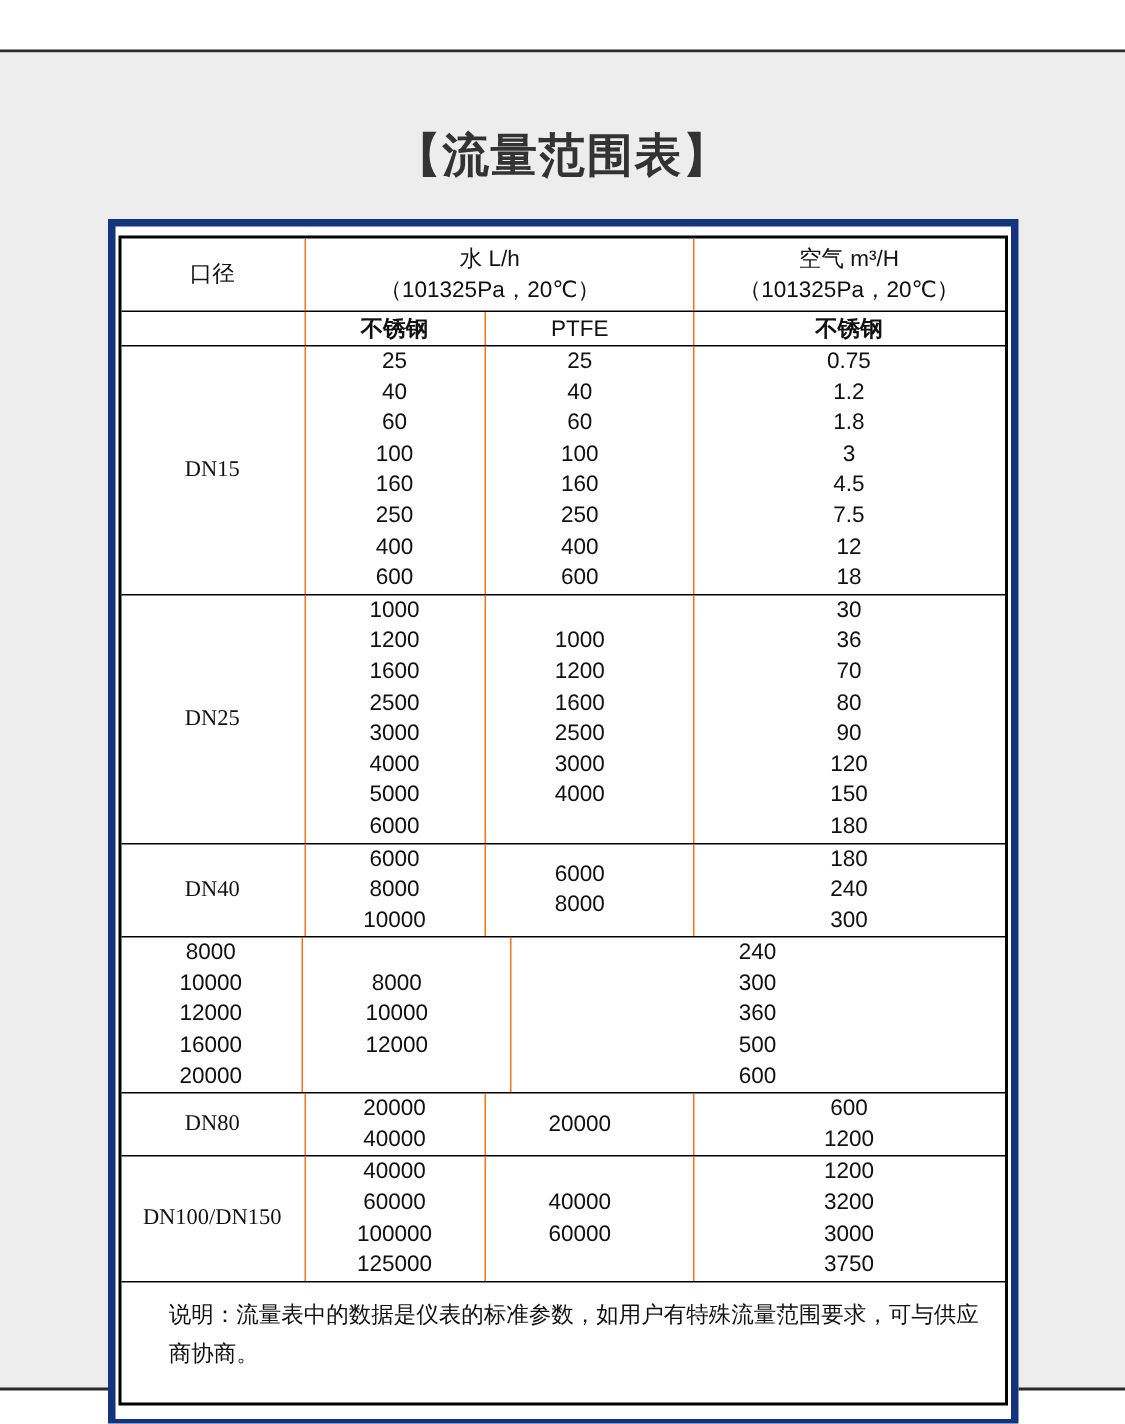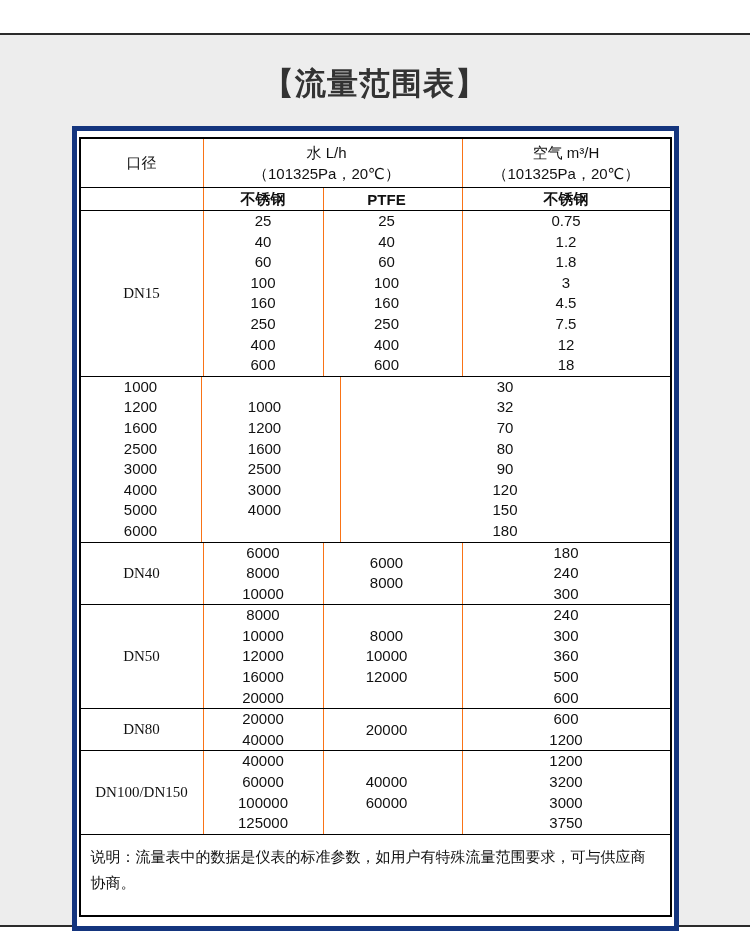--- a/index.html
+++ b/index.html
@@ -7,21 +7,21 @@
     width:750px; height:949px; background:#ffffff; overflow:hidden;
     font-family:"Liberation Sans","DejaVu Sans",sans-serif;
     color:#111111;
   }
   .top-band { height:33px; background:#ffffff; border-bottom:2px solid #2b2b2b; }
   .content {
     background:#ededed; height:892px; border-bottom:2px solid #2b2b2b;
     box-sizing:border-box;
   }
   .title {
-    margin:0; padding-top:28px; text-align:center;
+    margin:0; padding-top:48px; text-align:center;
     font-size:31px; font-weight:bold; color:#333333; letter-spacing:1px;
   }
   .frame {
     box-sizing:border-box; width:607px; margin:21px auto 0;
     border:5px solid #14357e; background:#ffffff;
     padding:6px 2px 9px 2px;
   }
   .tbl { border:2px solid #000000; box-sizing:border-box; background:#ffffff; }
   .row { display:flex; align-items:stretch; border-top:1px solid #000000; }
   .row:first-child { border-top:none; }
@@ -33,27 +33,27 @@
   .cell:first-child { border-left:none; }
   .c1 { width:122px; }
   .c2 { width:120px; }
   .c3 { width:127px; }
   .c4 { flex:1;margin-left:12px; }
   .cmerge { width:247px; }
   .hdr1 { height:48px; }
   .hdr1 .cell { line-height:21px; }
   .hdr2 { height:22px; font-weight:bold; }
   .hdr2 .cell { }
-  .hdr2 .ptfe-h { font-weight:bold; }
+  .hdr2 .ptfe-h { font-weight:normal; }
   .val { height:20.6px; line-height:20.6px; display:block; white-space:nowrap; }
   .dn-label { font-size:15px;font-family:Liberation Serif, serif; }
   .note-row { min-height:80px; }
   .note-cell {
     flex:1; border-left:none; align-items:flex-start; justify-content:flex-start;
-    text-align:left; padding:9px 10px; font-size:15px; line-height:26px;
+    text-align:left; padding:9px 10px; font-size:15px; line-height:26px;margin-left:22px;
   }
 </style>
 </head>
 <body>
 
 <div class="top-band"></div>
 
 <div class="content">
   <h1 class="title">【流量范围表】</h1>
 
@@ -117,41 +117,44 @@
             <span class="val">1.8</span>
             <span class="val">3</span>
             <span class="val">4.5</span>
             <span class="val">7.5</span>
             <span class="val">12</span>
             <span class="val">18</span>
           </div>
       </div>
 
       <div class="row">
+        <div class="cell c1">
+          <span class="dn-label">DN25</span>
+        </div>
         <div class="cell c2">
             <span class="val">1000</span>
             <span class="val">1200</span>
             <span class="val">1600</span>
             <span class="val">2500</span>
             <span class="val">3000</span>
             <span class="val">4000</span>
             <span class="val">5000</span>
             <span class="val">6000</span>
           </div>
         <div class="cell c3">
             <span class="val">1000</span>
             <span class="val">1200</span>
             <span class="val">1600</span>
             <span class="val">2500</span>
             <span class="val">3000</span>
             <span class="val">4000</span>
           </div>
         <div class="cell c4">
             <span class="val">30</span>
-            <span class="val">32</span>
+            <span class="val">36</span>
             <span class="val">70</span>
             <span class="val">80</span>
             <span class="val">90</span>
             <span class="val">120</span>
             <span class="val">150</span>
             <span class="val">180</span>
           </div>
       </div>
 
       <div class="row">
@@ -168,23 +171,20 @@
             <span class="val">8000</span>
           </div>
         <div class="cell c4">
             <span class="val">180</span>
             <span class="val">240</span>
             <span class="val">300</span>
           </div>
       </div>
 
       <div class="row">
-        <div class="cell c1">
-          <span class="dn-label">DN50</span>
-        </div>
         <div class="cell c2">
             <span class="val">8000</span>
             <span class="val">10000</span>
             <span class="val">12000</span>
             <span class="val">16000</span>
             <span class="val">20000</span>
           </div>
         <div class="cell c3">
             <span class="val">8000</span>
             <span class="val">10000</span>

